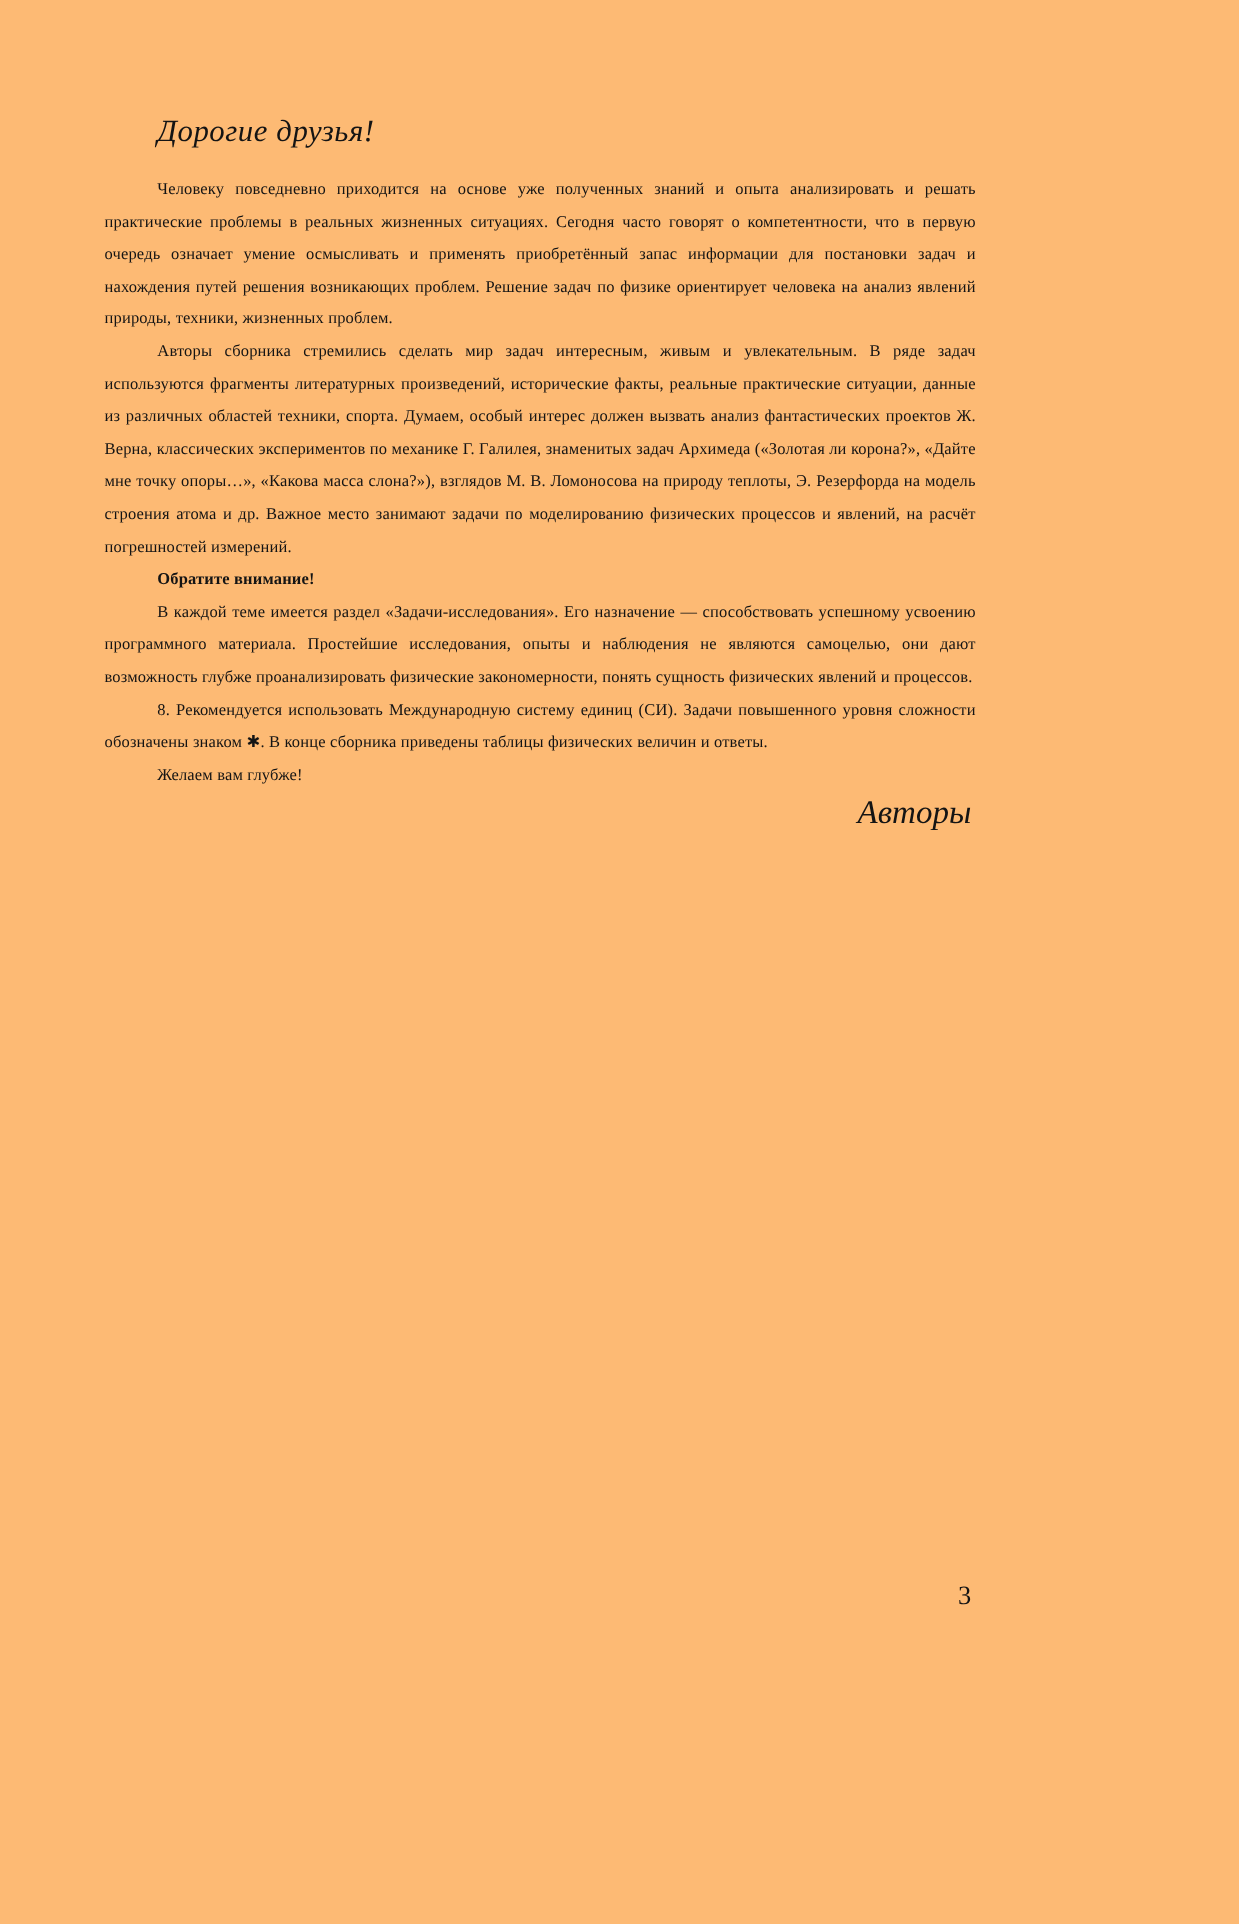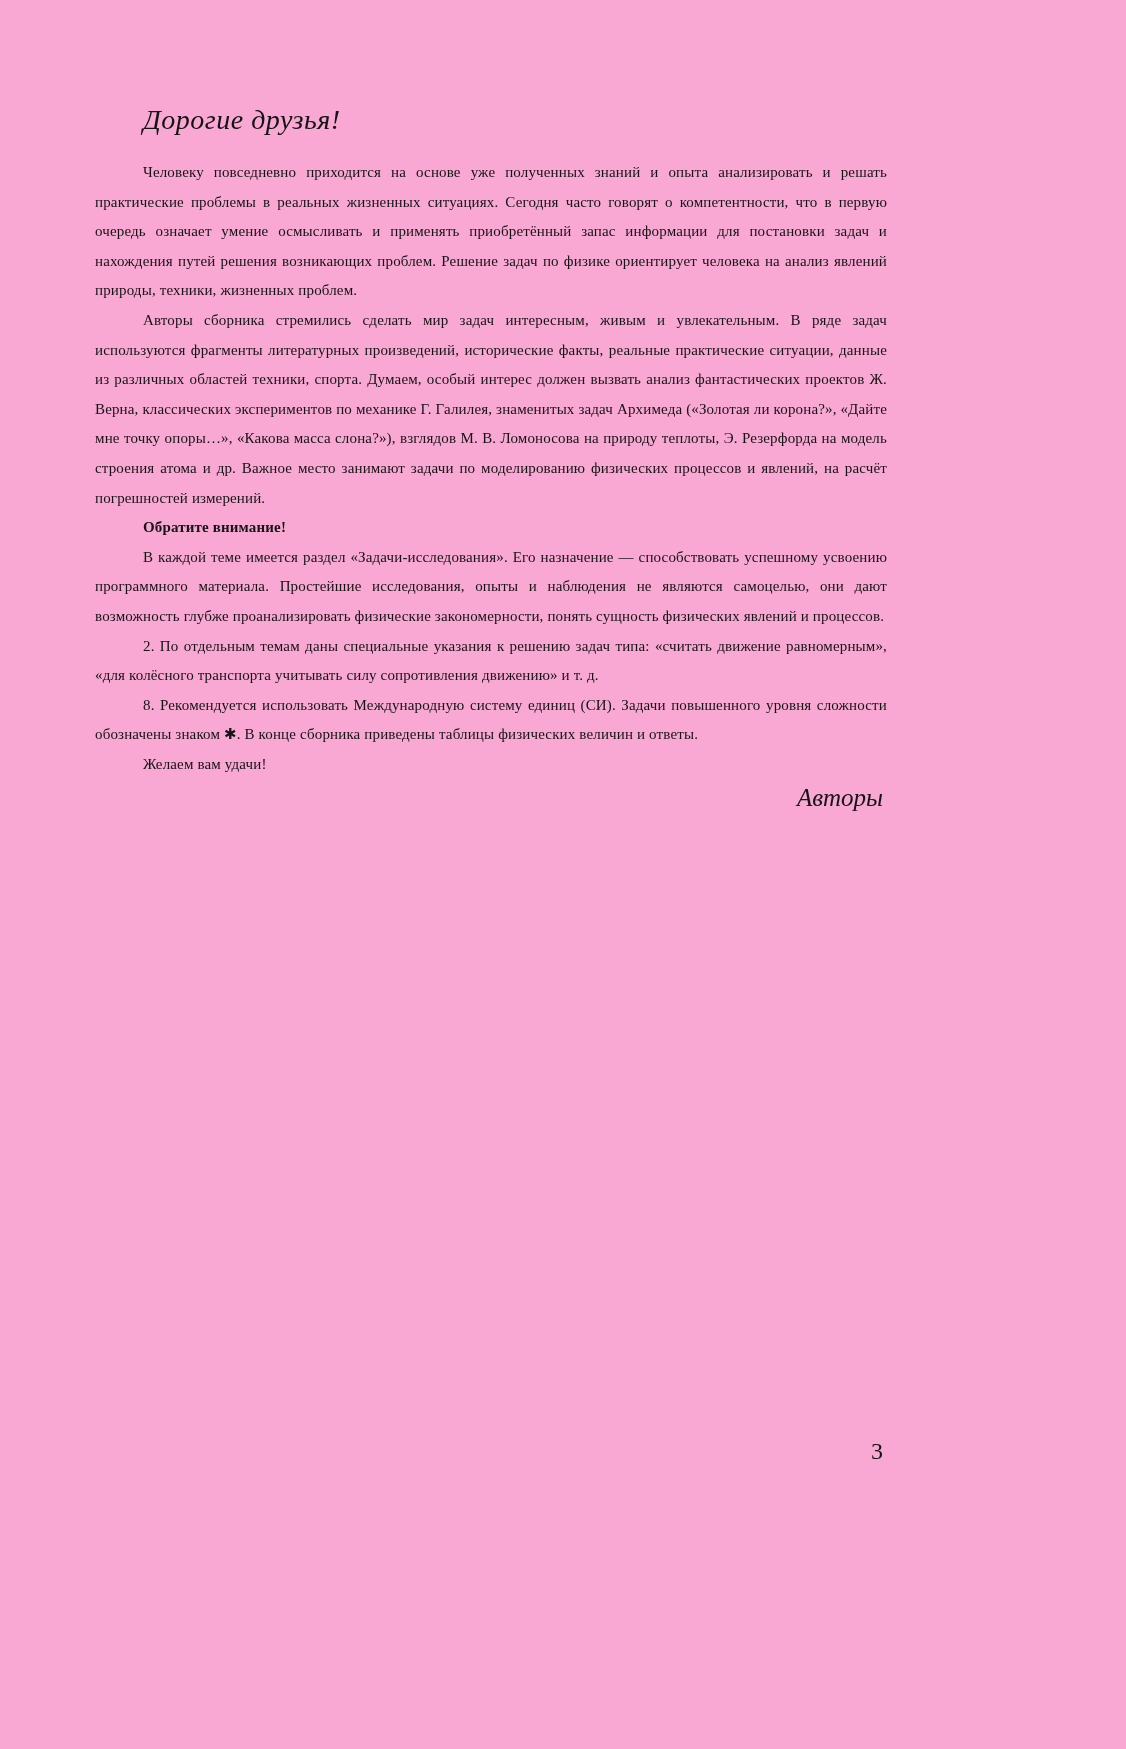--- a/index.html
+++ b/index.html
@@ -1,21 +1,21 @@
 <!DOCTYPE html>
 <html lang="ru"><head>
 <meta charset="utf-8">
 <style>
   * { margin: 0; padding: 0; box-sizing: border-box; }
   html, body { background: #ffffff; }
   .page {
     position: relative;
     width: 1126px;
     height: 1749px;
-    background: #f9a8d4;
+    background: #fdba74;
     color: #141414;
     font-family: "Liberation Serif", "DejaVu Serif", "DejaVu Sans", serif;
     overflow: hidden;
   }
   .content {
     position: absolute;
     left: 95px;
     top: 104px;
     width: 792px;
   }
@@ -32,21 +32,21 @@
     line-height: 29.6px;
     text-align: justify;
     text-indent: 48px;
     letter-spacing: 0.15px;
   }
   p.bold-heading {
     font-weight: bold;
     text-align: left;
   }
   .signature {
-    font-size: 25px;
+    font-size: 30px;
     line-height: 29.6px;
     font-style: italic;
     text-align: right;
     padding-right: 4px;
     margin-top: 4px;
     font-family: Liberation Serif, serif;
   }
   .page-number {
     position: absolute;
     right: 243px;
@@ -64,24 +64,23 @@
 
     <p class="body">Человеку повседневно приходится на основе уже полученных знаний и опыта анализировать и решать практические проблемы в реальных жизненных ситуациях. Сегодня часто говорят о компетентности, что в первую очередь означает умение осмысливать и применять приобретённый запас информации для постановки задач и нахождения путей решения возникающих проблем. Решение задач по физике ориентирует человека на анализ явлений природы, техники, жизненных проблем.</p>
 
     <p class="body">Авторы сборника стремились сделать мир задач интересным, живым и увлекательным. В ряде задач используются фрагменты литературных произведений, исторические факты, реальные практические ситуации, данные из различных областей техники, спорта. Думаем, особый интерес должен вызвать анализ фантастических проектов Ж. Верна, классических экспериментов по механике Г. Галилея, знаменитых задач Архимеда («Золотая ли корона?», «Дайте мне точку опоры…», «Какова масса слона?»), взглядов М. В. Ломоносова на природу теплоты, Э. Резерфорда на модель строения атома и др. Важное место занимают задачи по моделированию физических процессов и явлений, на расчёт погрешностей измерений.</p>
 
     <p class="body bold-heading">Обратите внимание!</p>
 
     <p class="body">В каждой теме имеется раздел «Задачи-исследования». Его назначение — способствовать успешному усвоению программного материала. Простейшие исследования, опыты и наблюдения не являются самоцелью, они дают возможность глубже проанализировать физические закономерности, понять сущность физических явлений и процессов.</p>
 
 
-    <p class="body">2. По отдельным темам даны специальные указания к решению задач типа: «считать движение равномерным», «для колёсного транспорта учитывать силу сопротивления движению» и т. д.</p>
 
     <p class="body">8. Рекомендуется использовать Международную систему единиц (СИ). Задачи повышенного уровня сложности обозначены знаком ✱. В конце сборника приведены таблицы физических величин и ответы.</p>
 
-    <p class="body">Желаем вам удачи!</p>
+    <p class="body">Желаем вам глубже!</p>
 
     <div class="signature">Авторы</div>
 
   </div>
 
   <div class="page-number">3</div>
 </div>
 
 </body></html>

